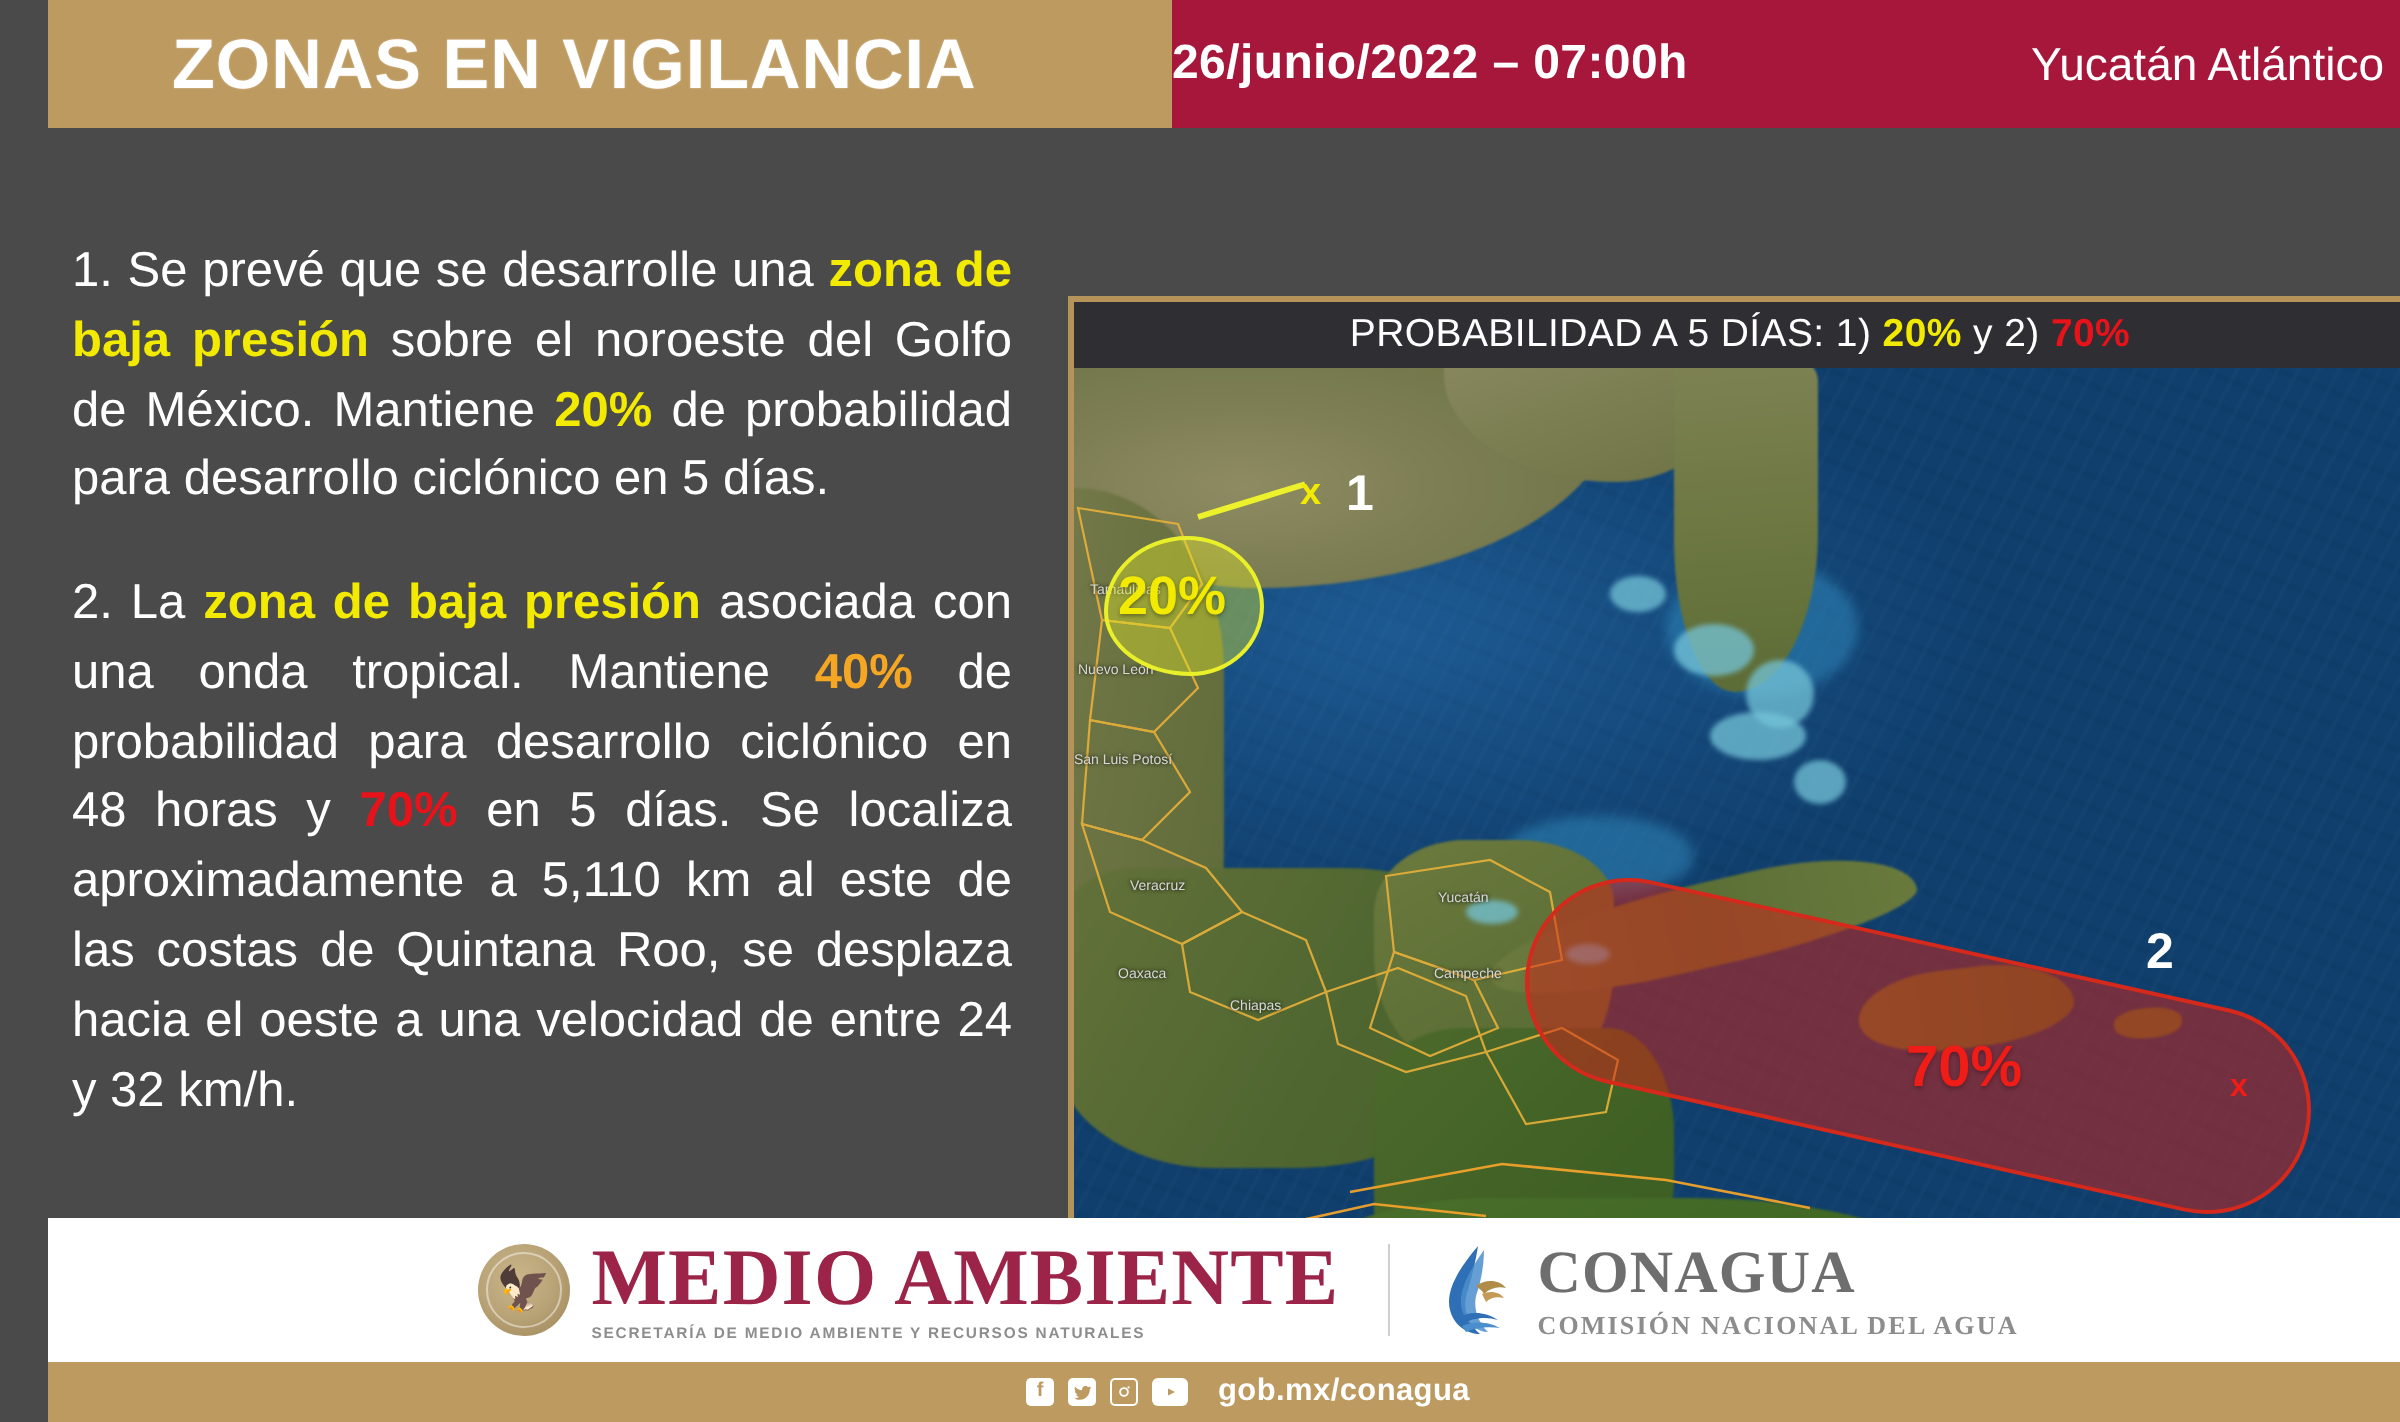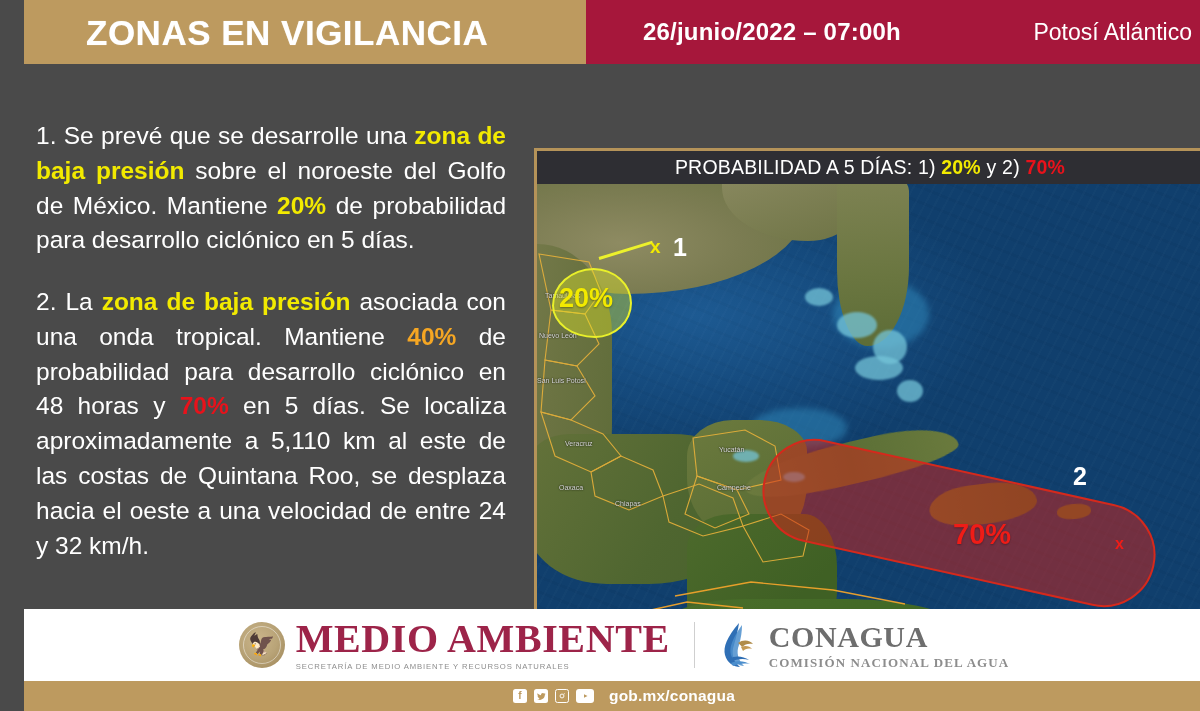--- a/index.html
+++ b/index.html
@@ -52,21 +52,20 @@
     display: flex;
     align-items: center;
     justify-content: flex-start;
     position: relative;
   }
   #header-datetime {
     color: #ffffff;
     font-size: 24px;
     font-weight: bold;
     white-space: nowrap;
-    padding-left: 57px;
     letter-spacing: .2px;
   }
   #header-basin {
     position: absolute;
     right: 32px;
     color: #ffffff;
     font-size: 23px;
     font-weight: normal;
     white-space: nowrap;
   }
@@ -374,21 +373,21 @@
     font-size:40px;
     font-weight:bold;
     letter-spacing:.6px;
     line-height:1;
   }
   #semarnat-sub {
     color:#8d8d8d;
     font-size:7.7px;
     letter-spacing:.9px;
     margin-top:4px;
-    font-weight:normal;
+    font-weight:bold;
   }
   #logo-divider {
     width:1px; height:46px;
     background:#cfcfcf;
   }
   #logo-conagua { display:flex; align-items:center; gap:10px; }
   #conagua-mark {
     width:40px; height:48px;
     position:relative;
     flex:0 0 auto;
@@ -453,21 +452,21 @@
 <body>
 
 <div id="page">
 
   <div id="header">
     <div id="header-gold">
       <div id="header-title">ZONAS EN VIGILANCIA</div>
     </div>
     <div id="header-maroon">
       <div id="header-datetime">26/junio/2022 – 07:00h</div>
-      <div id="header-basin">Potosí Atlántico</div>
+      <div id="header-basin">Yucatán Atlántico</div>
     </div>
   </div>
 
   <div id="body-area">
 
     <div id="text-panel">
 
       <p class="para">
         <span>1. Se prevé que se desarrolle una </span><span class="hl-yellow">zona de baja presión</span><span> sobre el noroeste del Golfo de México. Mantiene </span><span class="hl-yellow">20%</span><span> de probabilidad para desarrollo ciclónico en 5 días.</span>
       </p>

